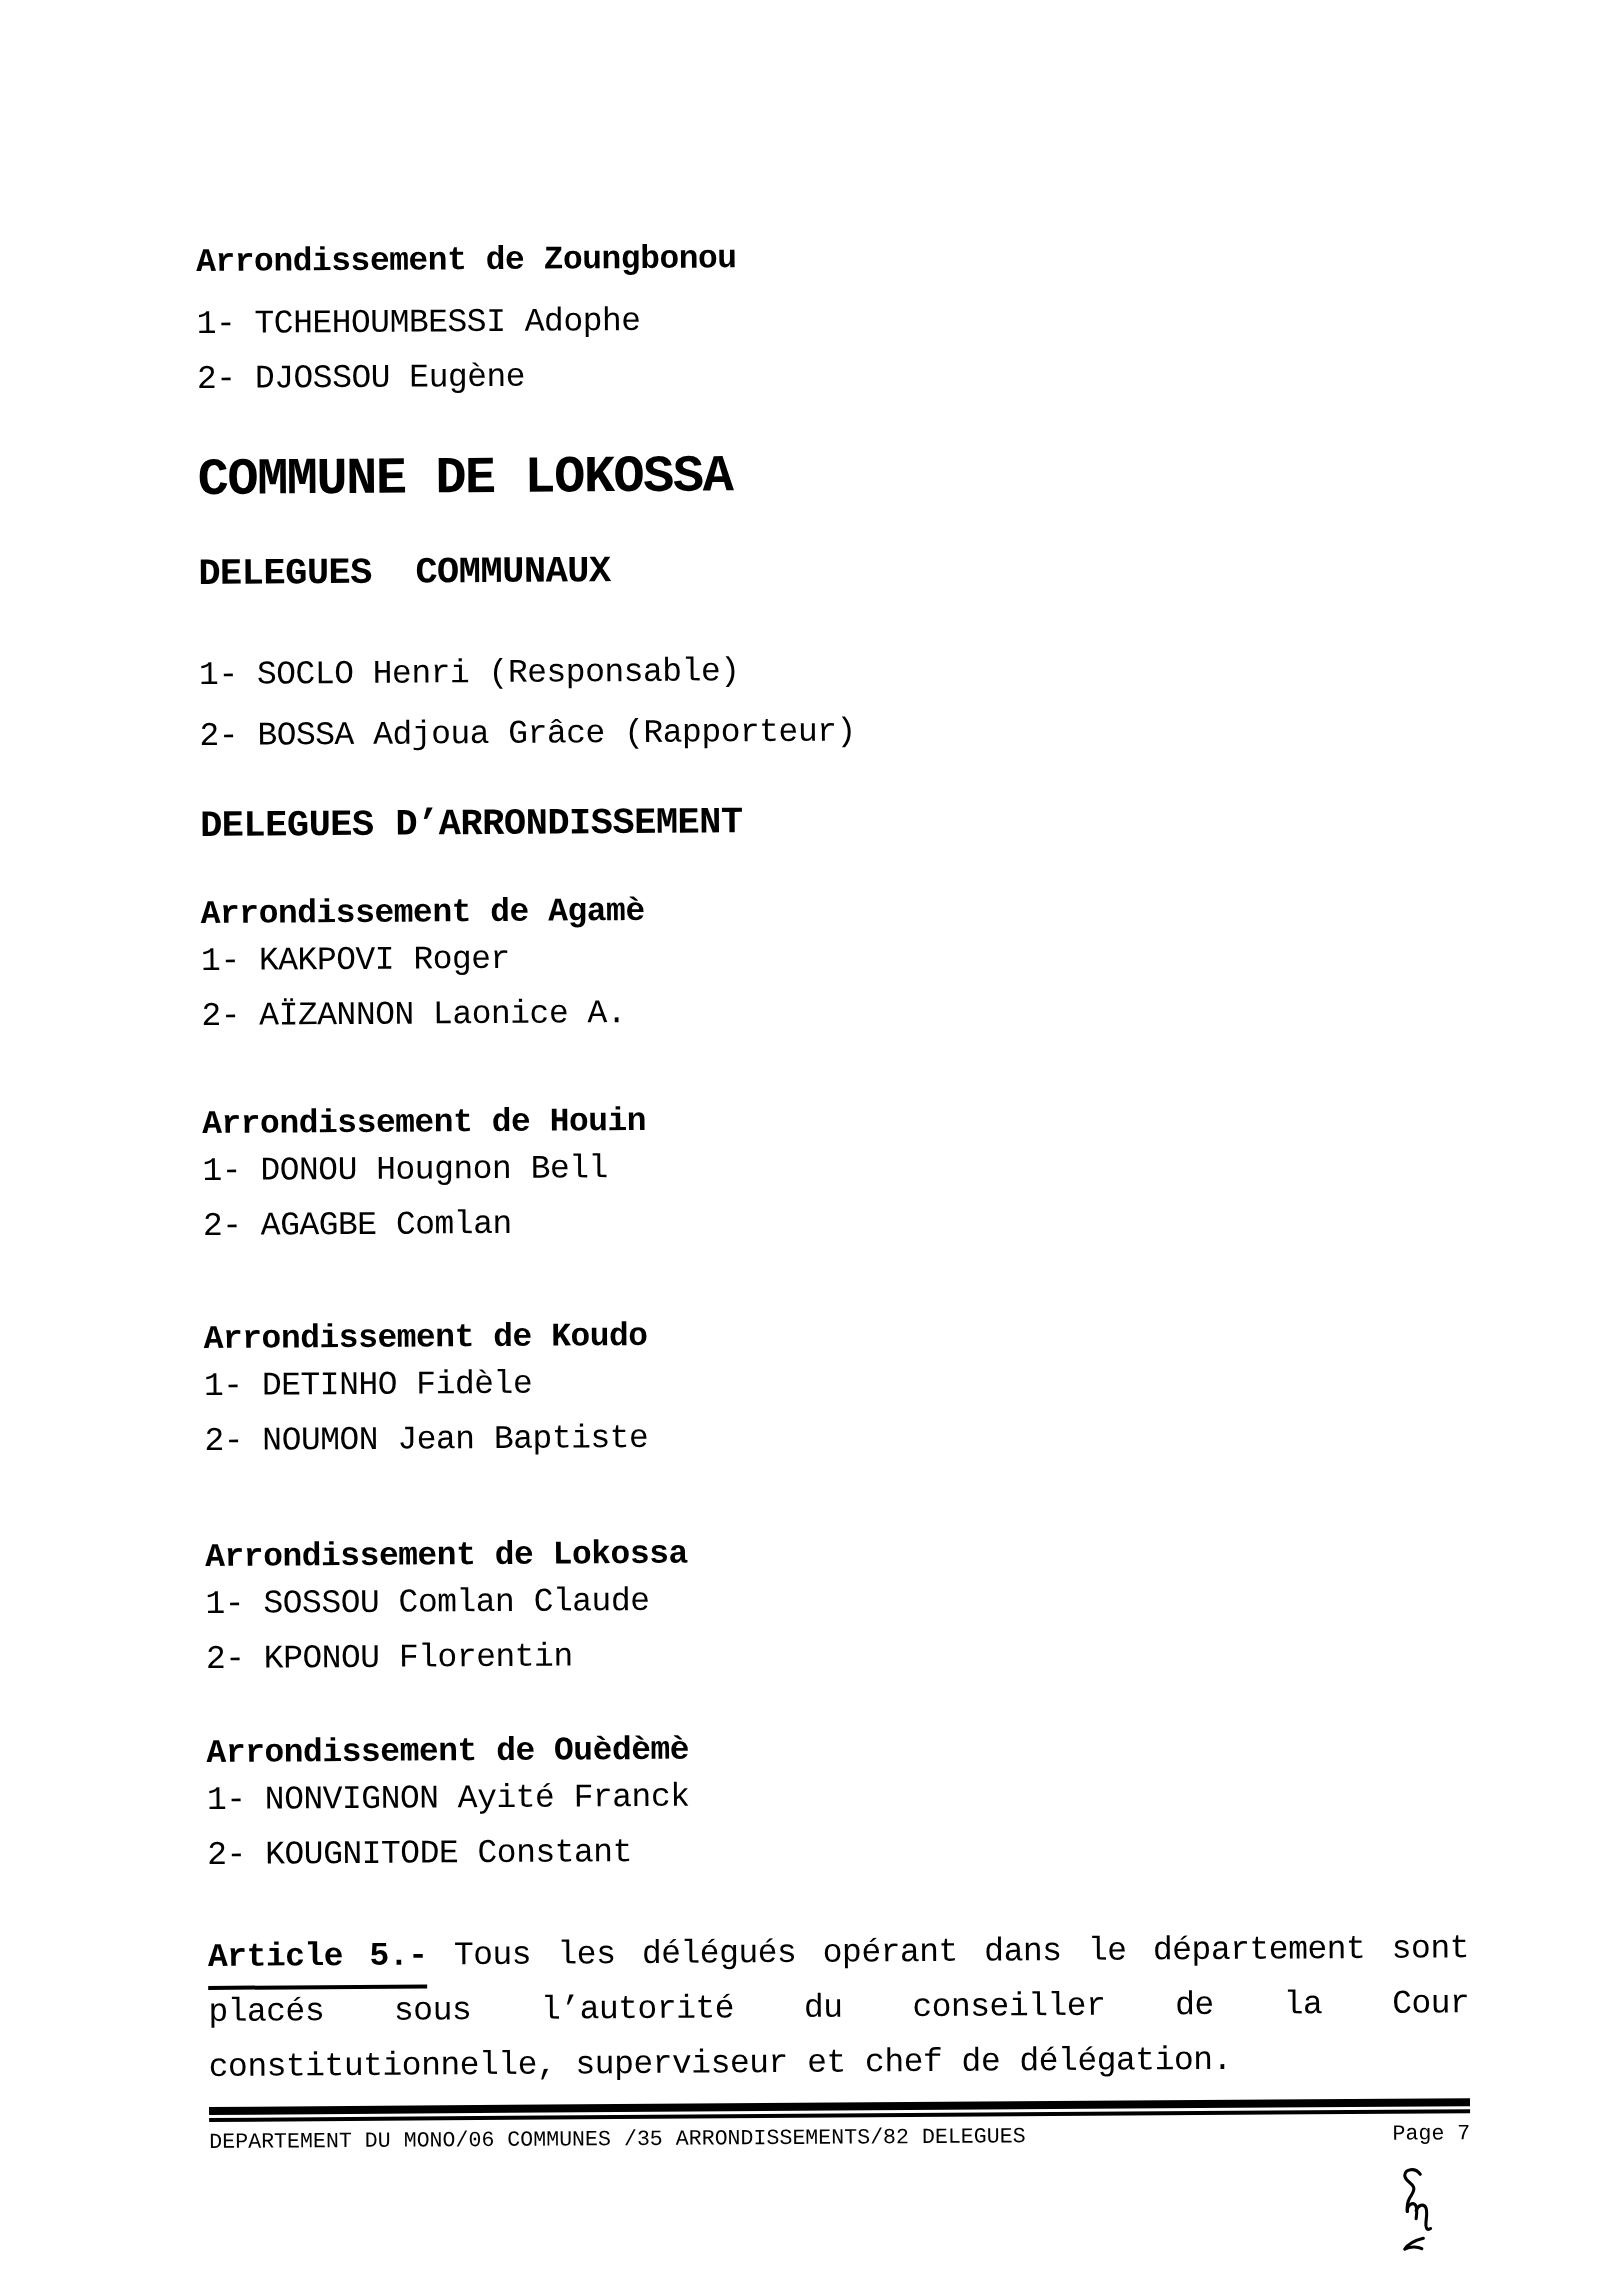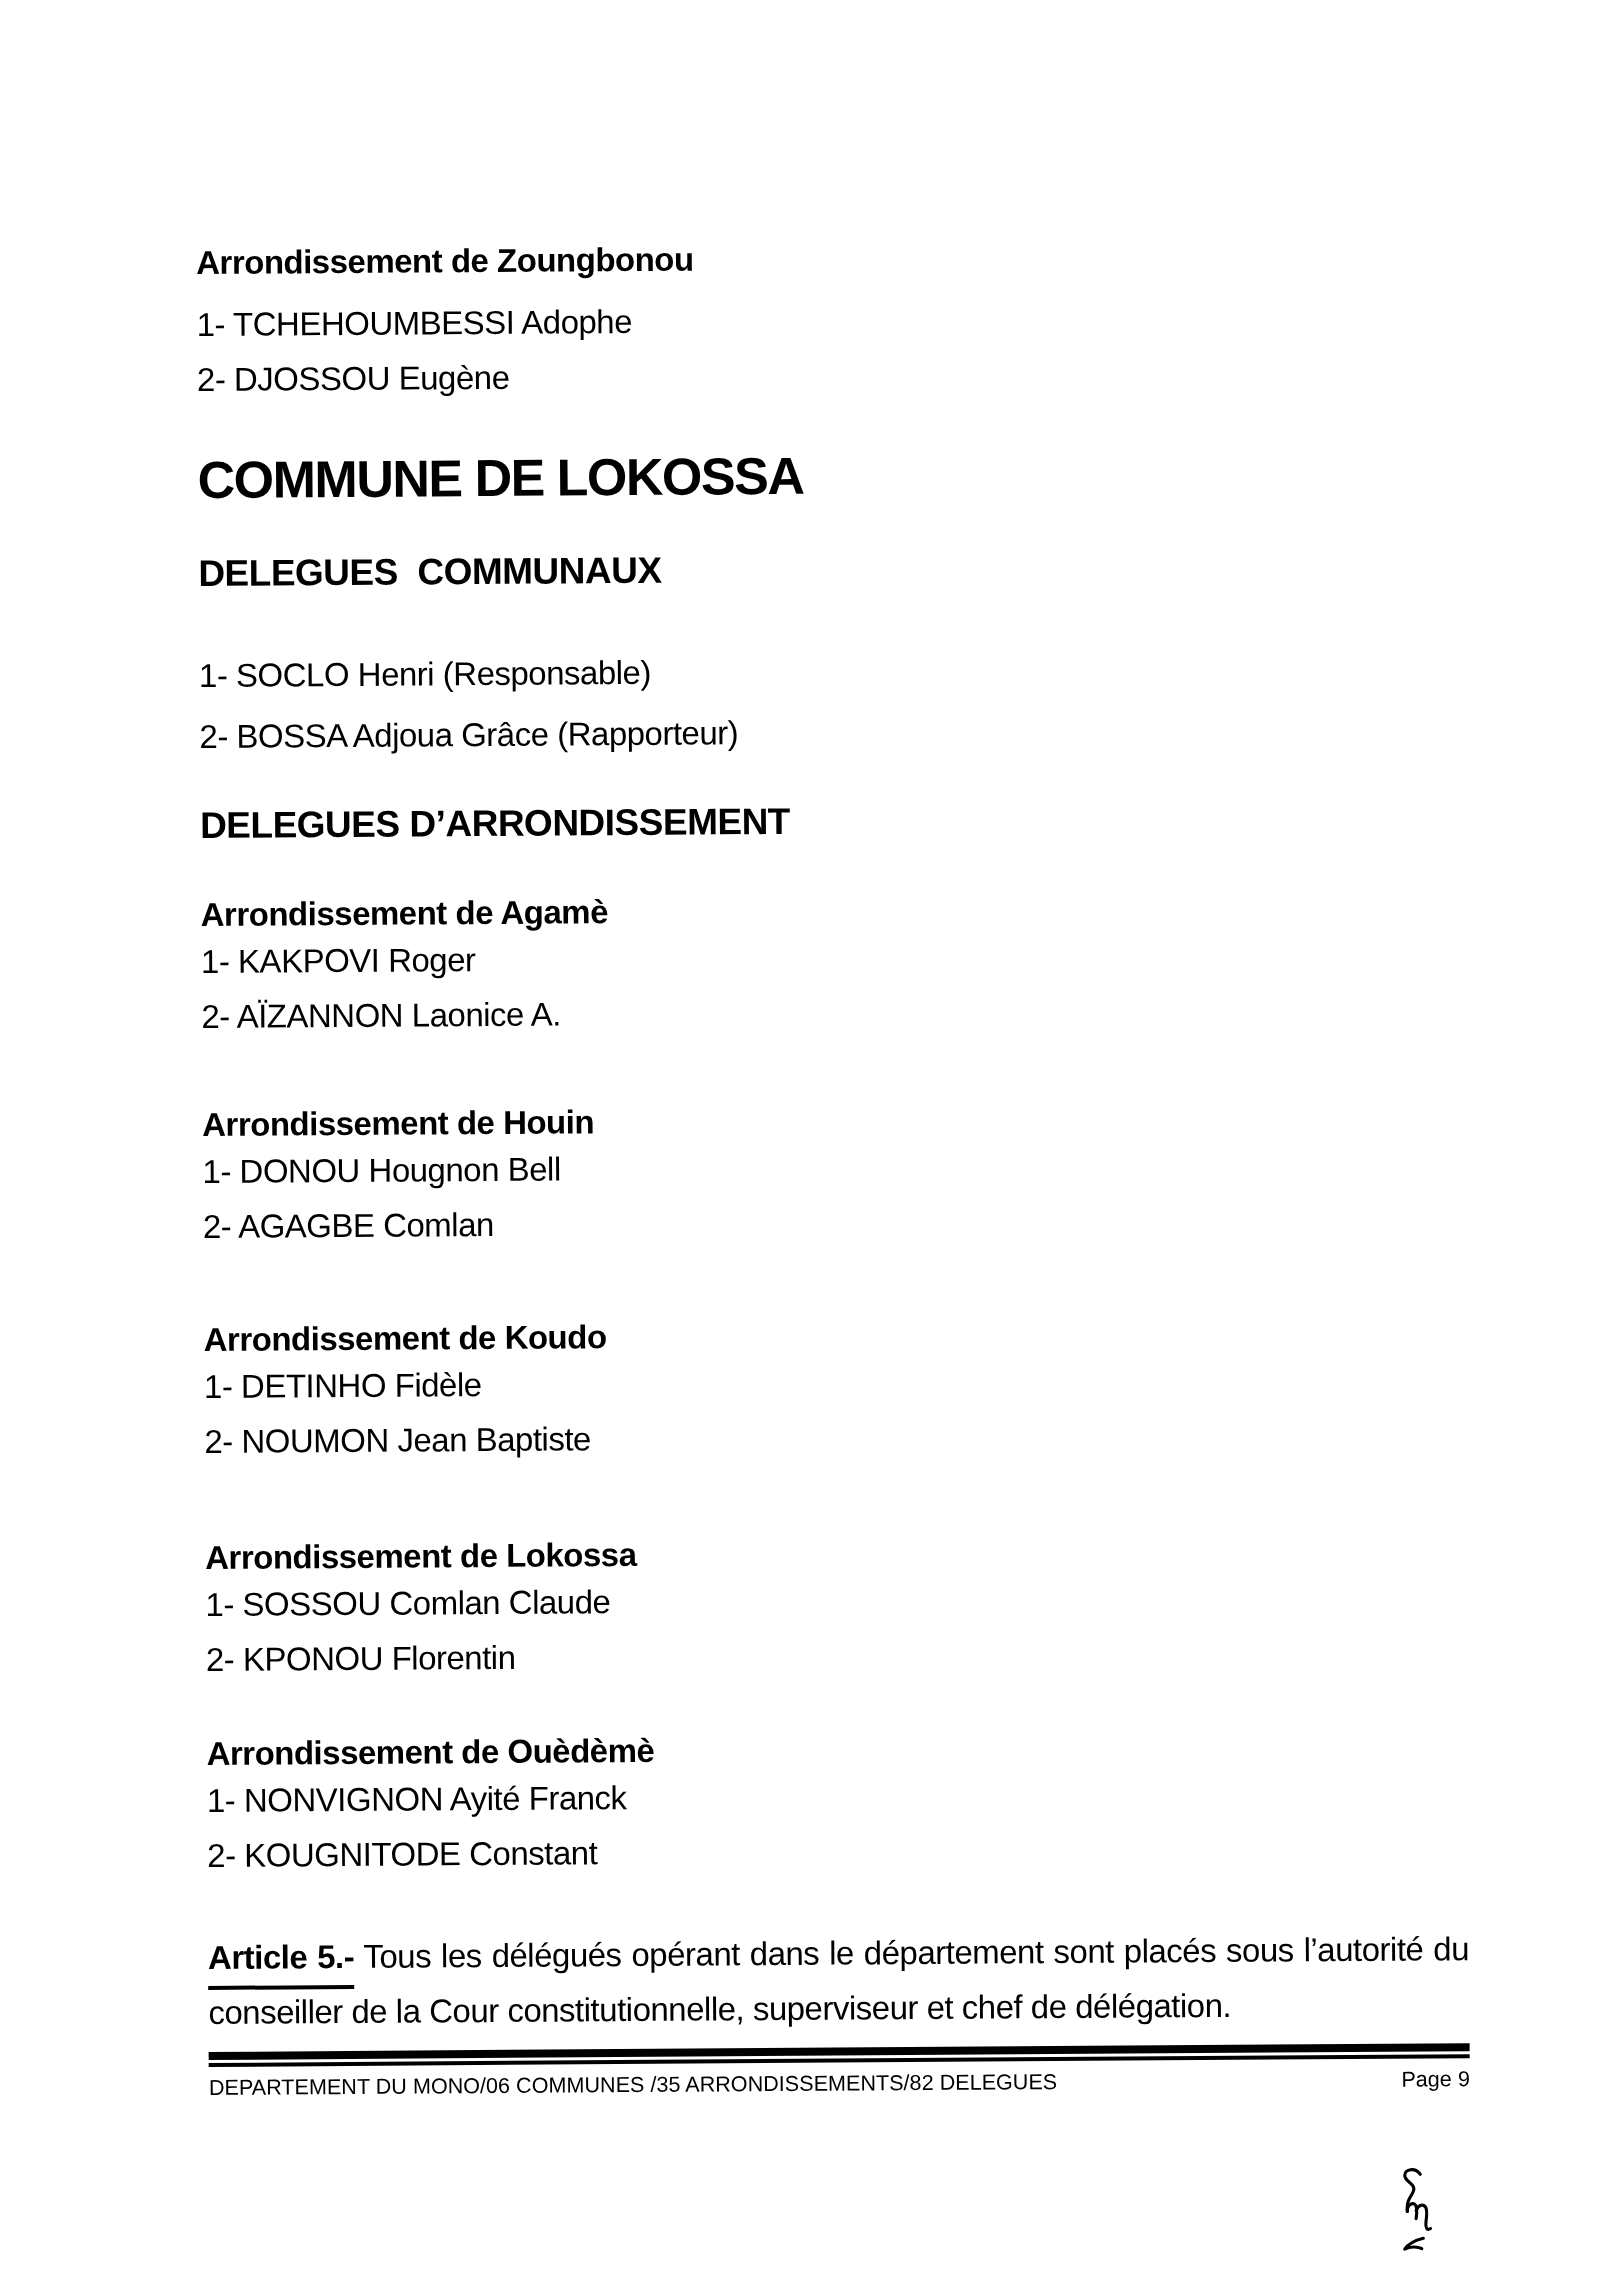--- a/index.html
+++ b/index.html
@@ -1,21 +1,21 @@
 <!DOCTYPE html>
 <html style="font-size:7.8px"><head>
 <meta charset="utf-8">
 <style>
   html,body{margin:0;padding:0;background:#ffffff;}
   .page{
     position:relative;
     width:1526px;height:2284px;
     background:#ffffff;
     color:#000;
-    font-family:Liberation Sans, sans-serif;
+    font-family:Liberation Mono, monospace;
     overflow:hidden;
   }
   .content{
     position:absolute;
     left:196px;top:243px;
     width:1261px;
     transform:rotate(-0.4deg);
     transform-origin:left top;
   }
   .t-arr{
@@ -105,21 +105,21 @@
 
     <p class="article"><span class="label">Article 5.-</span><span> Tous les délégués opérant dans le département sont placés sous l’autorité du conseiller de la Cour constitutionnelle, superviseur et chef de délégation.</span></p>
 
     <div class="rules">
       <div class="rule-thick"></div>
       <div class="rule-thin"></div>
     </div>
 
     <div class="footer-row">
       <span>DEPARTEMENT DU MONO/06 COMMUNES /35 ARRONDISSEMENTS/82 DELEGUES</span>
-      <span>Page 9</span>
+      <span>Page 7</span>
     </div>
 
   </div>
 
   <div class="signature">
     <svg viewBox="0 0 130 180" xmlns="http://www.w3.org/2000/svg">
       <g fill="none" stroke="#000" stroke-width="6" stroke-linecap="round" stroke-linejoin="round">
         <path d="M80,16 C70,2 50,6 50,18 C50,29 63,31 67,41 C70,49 63,55 59,63 C55,71 54,79 55,88"></path>
         <path d="M55,88 C54,76 66,68 71,76 C75,83 73,93 72,102"></path>
         <path d="M72,86 C76,75 87,72 91,81 C94,88 92,99 91,109 C90,119 93,126 100,121"></path>

